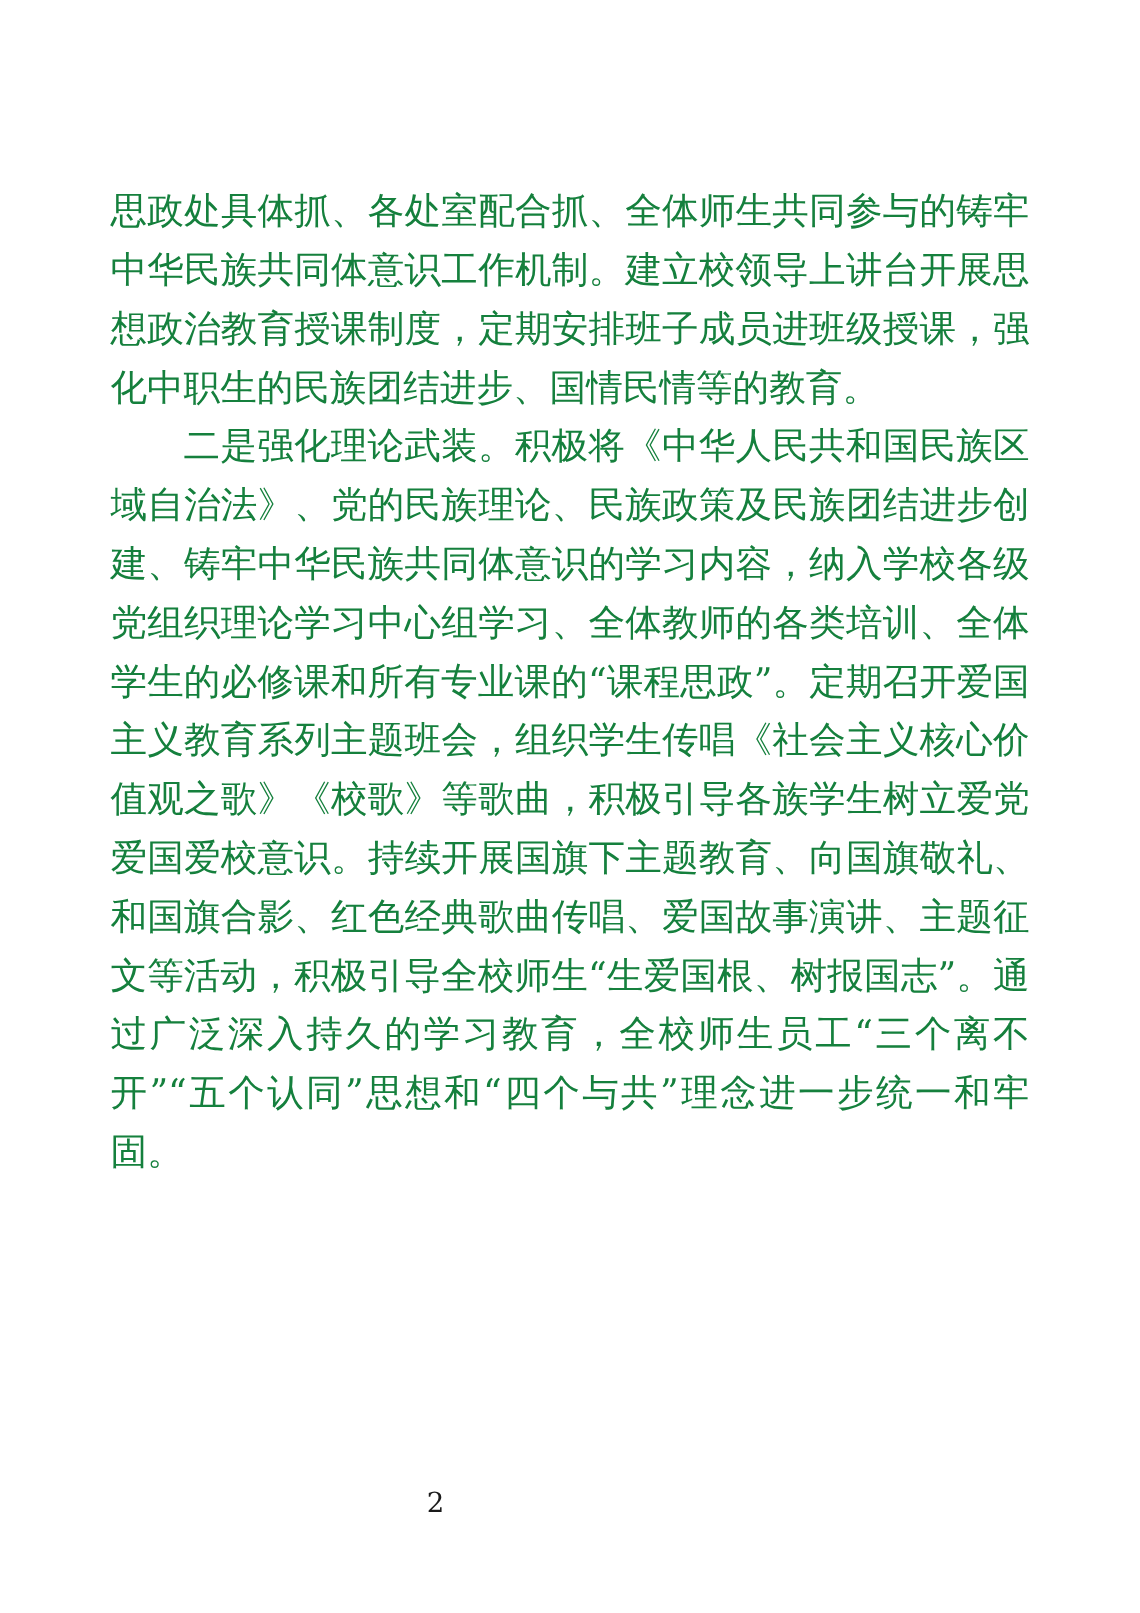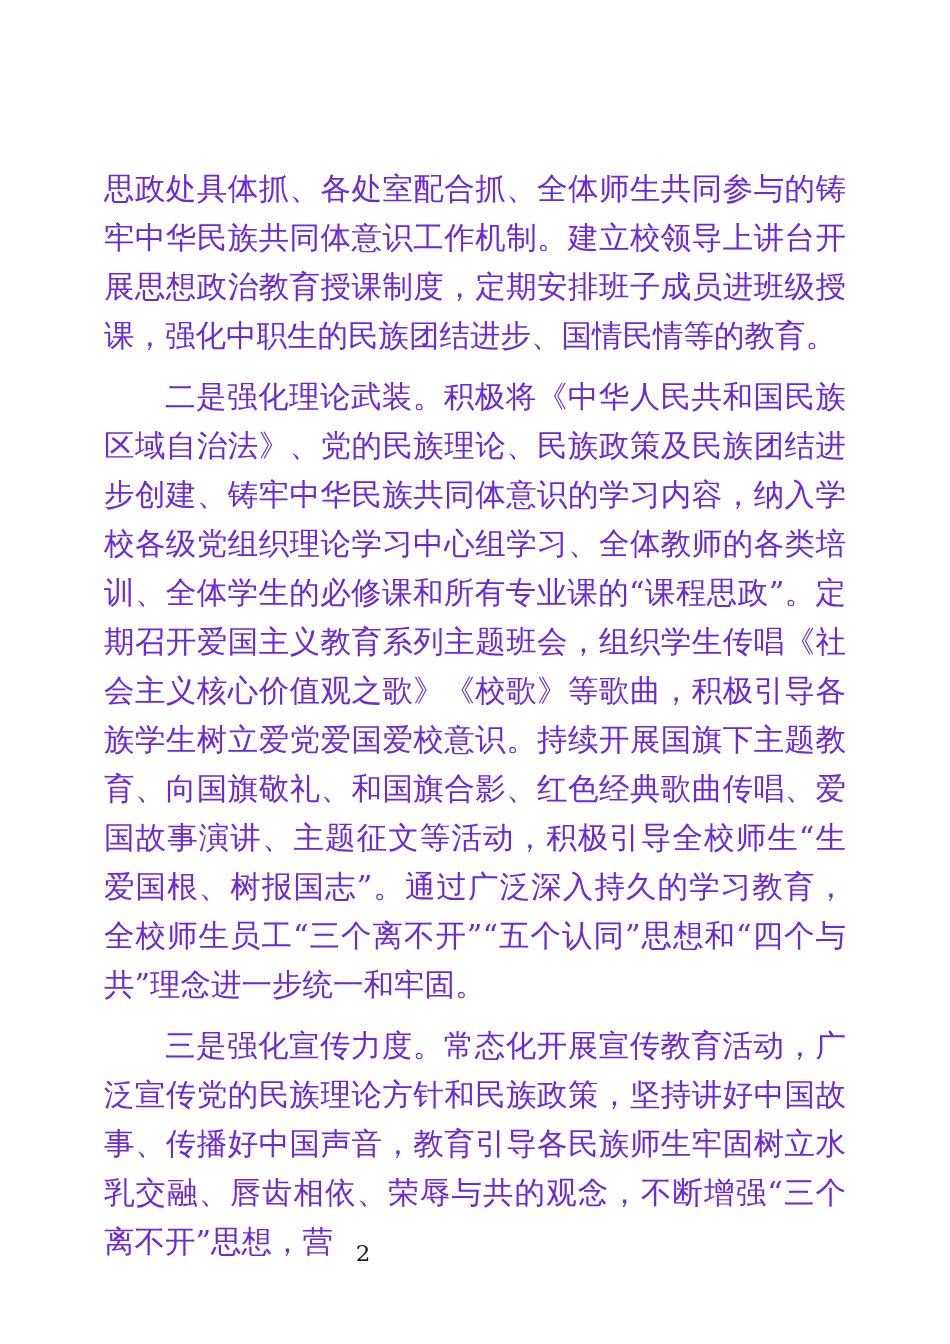--- a/index.html
+++ b/index.html
@@ -17,26 +17,26 @@
     overflow: hidden;
     box-sizing: border-box;
   }
   .doc-body {
     position: absolute;
     left: 92px;
     top: 152px;
     width: 766px;
   }
   .para {
-    margin: 12px;
+    margin: 0;
     padding: 0;
     font-family: "DejaVu Serif", "Liberation Serif", serif;
     font-size: 30.5px;
     line-height: 49px;
-    color: #6d28d9;
+    color: #15803d;
     text-align: justify;
     text-justify: inter-character;
     text-align-last: left;
     letter-spacing: 0px;
     word-break: break-all;
     -webkit-font-smoothing: antialiased;
   }
   .para.indent {
     text-indent: 61px;
   }
@@ -58,19 +58,18 @@
 <body>
 
 <div class="page">
 
   <div class="doc-body">
 
     <p class="para">思政处具体抓、各处室配合抓、全体师生共同参与的铸牢中华民族共同体意识工作机制。建立校领导上讲台开展思想政治教育授课制度，定期安排班子成员进班级授课，强化中职生的民族团结进步、国情民情等的教育。</p>
 
     <p class="para indent">二是强化理论武装。积极将《中华人民共和国民族区域自治法》、党的民族理论、民族政策及民族团结进步创建、铸牢中华民族共同体意识的学习内容，纳入学校各级党组织理论学习中心组学习、全体教师的各类培训、全体学生的必修课和所有专业课的“课程思政”。定期召开爱国主义教育系列主题班会，组织学生传唱《社会主义核心价值观之歌》《校歌》等歌曲，积极引导各族学生树立爱党爱国爱校意识。持续开展国旗下主题教育、向国旗敬礼、和国旗合影、红色经典歌曲传唱、爱国故事演讲、主题征文等活动，积极引导全校师生“生爱国根、树报国志”。通过广泛深入持久的学习教育，全校师生员工“三个离不开”“五个认同”思想和“四个与共”理念进一步统一和牢固。</p>
 
-    <p class="para indent">三是强化宣传力度。常态化开展宣传教育活动，广泛宣传党的民族理论方针和民族政策，坚持讲好中国故事、传播好中国声音，教育引导各民族师生牢固树立水乳交融、唇齿相依、荣辱与共的观念，不断增强“三个离不开”思想，营</p>
 
   </div>
 
   <div class="page-number">2</div>
 
 </div>
 
 </body></html>

